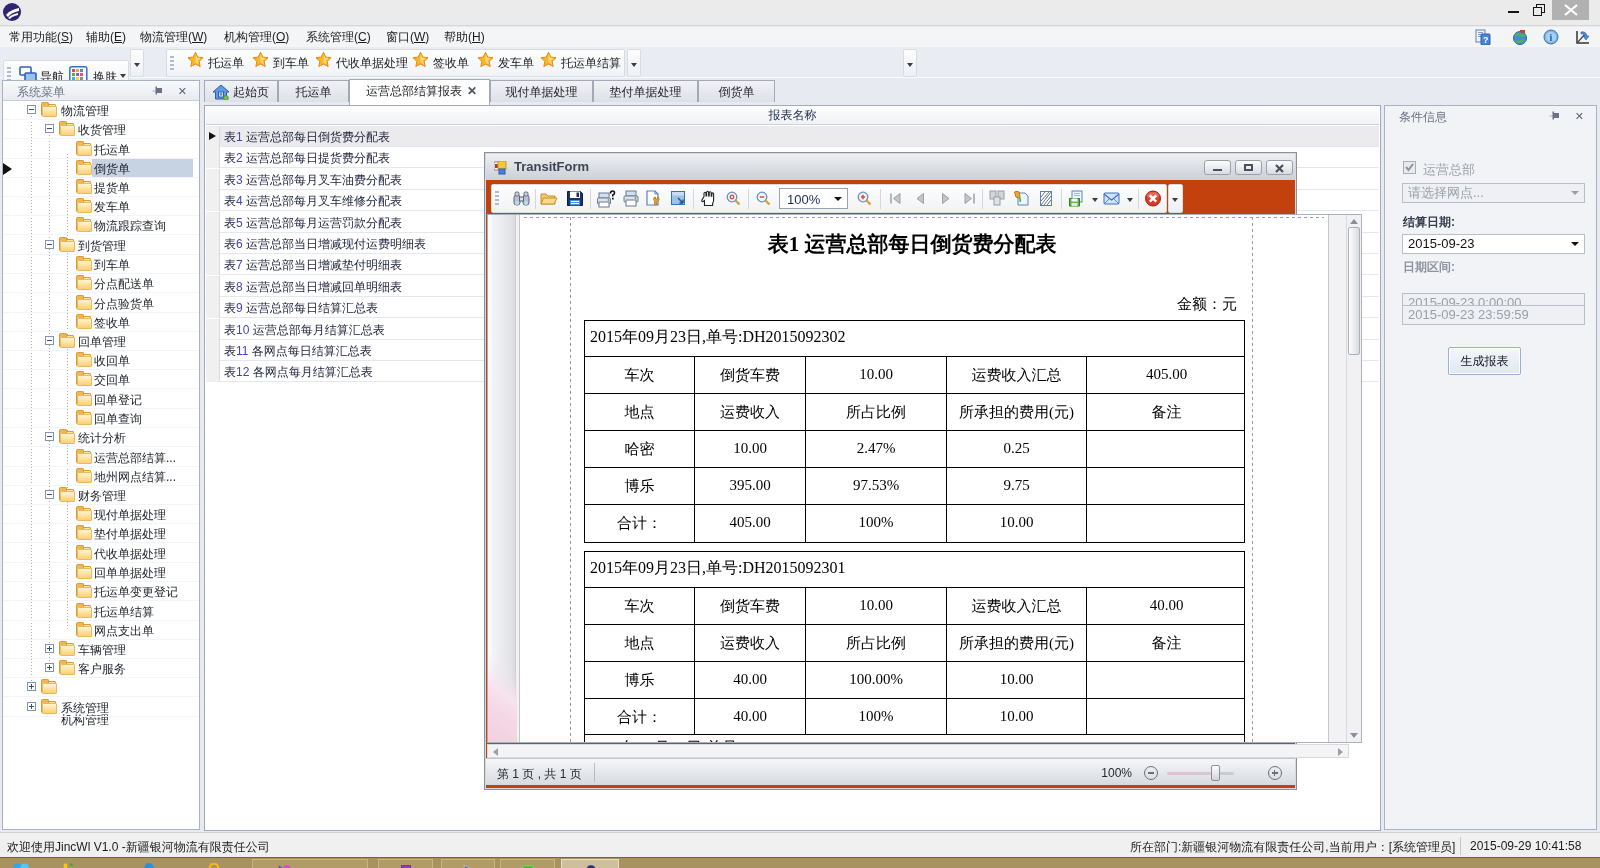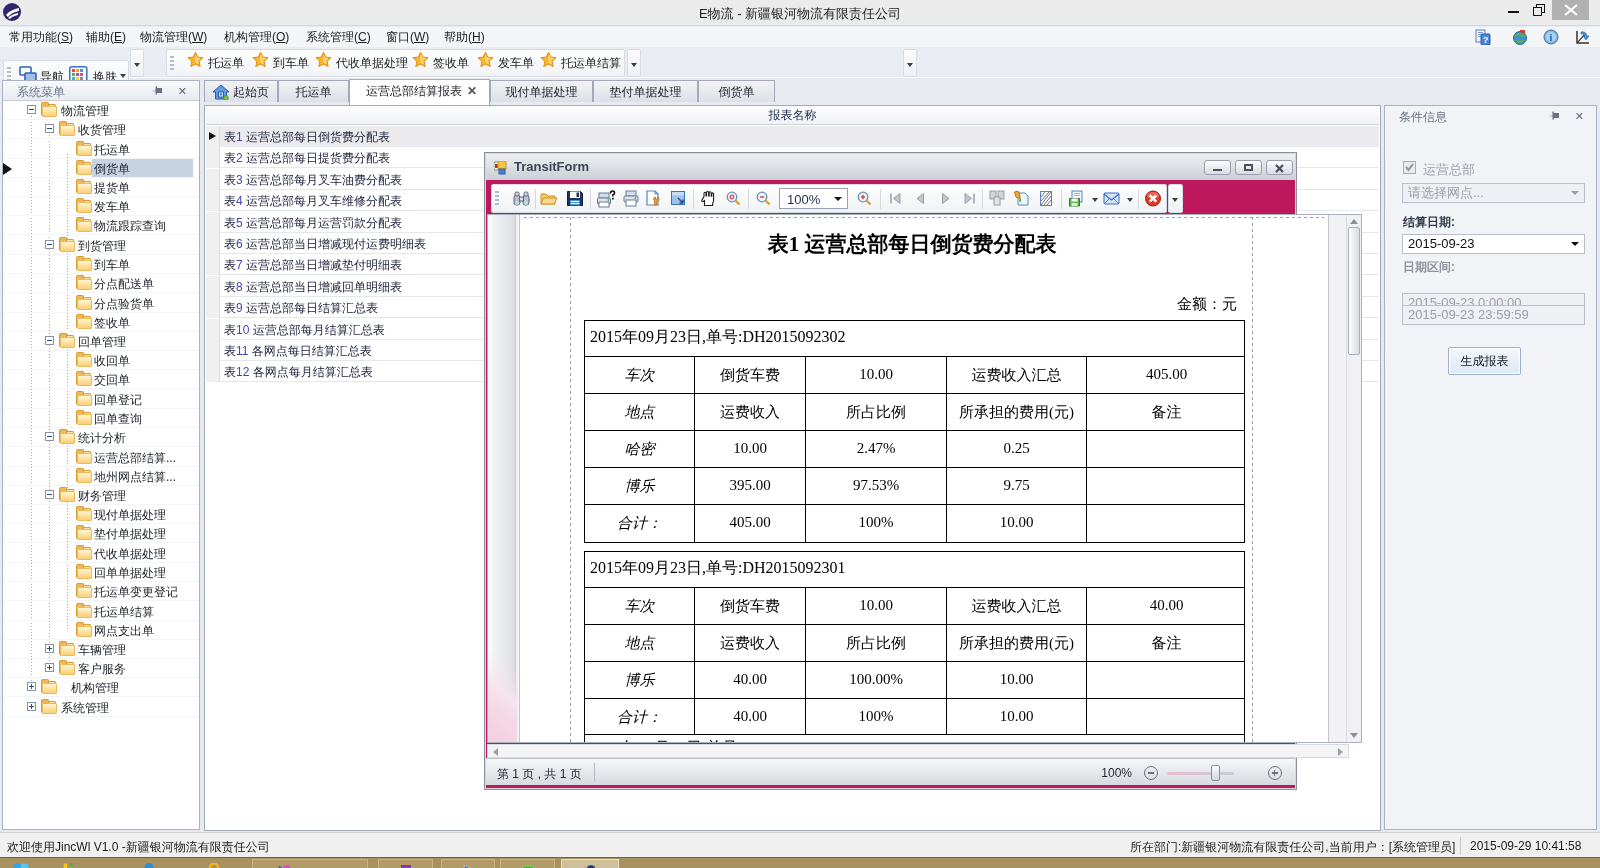--- a/index.html
+++ b/index.html
@@ -47,21 +47,21 @@
 .lrow .txt b { font-weight:normal; color:#4343bd; }
 .rowarrow { position:absolute; left:3px; top:6px; width:0; height:0; border-top:4.5px solid transparent; border-bottom:4.5px solid transparent; border-left:7px solid #111; }
 #rightpanel { position:absolute; left:1384px; top:105px; width:213px; height:725px; background:#f2f3f6; border:1px solid #aab1c0; }
 #rightpanel .hdr { position:absolute; left:0; top:0; right:0; height:21px; }
 .hicon { position:absolute; top:5px; font-size:11px; color:#5a6375; }
 .rp-lbl { position:absolute; left:18px; font-size:12px; font-weight:bold; }
 .rp-box { position:absolute; left:17px; width:183px; height:20px; border:1px solid #b9bfca; background:#eef0f3; font-size:13px; color:#9aa0ab; line-height:18px; padding-left:5px; }
 .combo-arrow { position:absolute; right:5px; top:7px; width:0; height:0; border-left:4px solid transparent; border-right:4px solid transparent; border-top:4.5px solid #111; }
 .combo-arrow.gray { border-top-color:#9aa0ab; }
 #genbtn { position:absolute; left:63px; top:241px; width:73px; height:28px; background:linear-gradient(#f4f7fb,#dfe7f2); border:1px solid #9ab0cc; border-radius:2px; font-size:12px; color:#14181f; text-align:center; line-height:26px; box-shadow:0 0 0 1px #fff inset; }
-#tform { position:absolute; left:484px; top:152px; width:813px; height:638px; background:#be185d; border:1px solid #8b9099; box-shadow:0 0 0 1px #d6d9de inset;padding-left:16px; }
+#tform { position:absolute; left:484px; top:152px; width:813px; height:638px; background:#c2410c; border:1px solid #8b9099; box-shadow:0 0 0 1px #d6d9de inset;padding-left:16px; }
 #tf-title { position:absolute; left:1px; top:1px; right:1px; height:26px; background:linear-gradient(#edeff1,#cbd0d7); }
 #tf-title .t { position:absolute; left:28px; top:5px; font-weight:bold; font-size:13px; color:#3e4554; }
 #tf-fico { position:absolute; left:8px; top:7px; width:14px; height:13px; }
 .tfbtn { position:absolute; top:6px; width:27px; height:15px; border:1px solid #9aa0ab; border-radius:3px; background:linear-gradient(#fcfcfd,#d9dce1); }
 #tf-toolbar { position:absolute; left:6px; top:31px; width:676px; height:29px; background:linear-gradient(#fefefe,#f0f2f5); border:1px solid #d7dbe2; border-radius:2px; }
 #tf-ovf { position:absolute; left:683px; top:31px; width:15px; height:29px; background:linear-gradient(#fdfdfe,#eef0f4); border:1px solid #d7dbe2; border-radius:2px; }
 .tsep { position:absolute; top:4px; width:1px; height:20px; background:#d4d8de; }
 #tf-preview { position:absolute; left:2px; top:61px; width:875px; height:529px; background:#f2f2f4; border:1px solid #aab0bc; overflow:hidden; }
 #tf-strip { position:absolute; left:0; top:0; width:28px; height:100%; background:linear-gradient(90deg,#ffffff,#f2f3f5 20%,#e2e3e8 85%,#d8dade); border-right:1px solid #c9ccd3; }
 #pinkblob { position:absolute; left:0px; top:434px; width:29px; height:95px; background:linear-gradient(32deg, #f2cfe0 0%, #f5d9e7 38%, #f7e3ee 52%, rgba(246,225,238,0.55) 62%, rgba(246,225,238,0.25) 72%, rgba(246,225,238,0) 86%); }
@@ -69,40 +69,39 @@
 #tf-page { position:absolute; left:31px; top:-2px; width:810px; height:700px; background:#ffffff; border:1px solid #c4c6cc; }
 .dashv { position:absolute; top:3px; bottom:0; width:1px; background-image:repeating-linear-gradient(#999ca8 0 3px, transparent 3px 6px); }
 .dashh { position:absolute; height:1px; background-image:repeating-linear-gradient(90deg,#999ca8 0 3px, transparent 3px 6px); }
 #rpt-title { position:absolute; left:50px; width:684px; top:16px; text-align:center; font-size:21px; font-weight:bold; font-family:"Liberation Serif",serif; color:#000; }
 #rpt-unit { position:absolute; right:91px; top:81px; font-size:15px; font-family:"Liberation Serif",serif; color:#000; }
 .rtbl { position:absolute; left:64px; width:661px; border:1px solid #000; font-family:"Liberation Serif",serif; background:#fff; }
 .rhdr { height:36px; border-bottom:1px solid #000; font-size:16px; padding:6px 0 0 5px; }
 .rrow { height:37px; border-bottom:1px solid #000; position:relative; }
 .rrow:last-child { border-bottom:none; }
 .rc { position:absolute; top:0; height:100%; border-right:1px solid #000; font-size:15px; text-align:center; padding-top:9px; }
-.rc.c0 { left:0; width:110px;font-style:italic; }
+.rc.c0 { left:0; width:110px; }
 .rc.c1 { left:110px; width:111px; }
 .rc.c2 { left:221px; width:141px; }
 .rc.c3 { left:362px; width:140px; }
 .rc.c4 { left:502px; width:159px; border-right:none; }
 #tf-hscroll { position:absolute; left:2px; top:591px; width:862px; height:14px; background:#f4f4f6; border:1px solid #d8dadf; }
 #tf-status { position:absolute; left:1px; bottom:4px; right:1px; height:27px; background:linear-gradient(#f5f6f7,#d7dadf); border-top:1px solid #c2c6cc; font-size:12px; color:#25292f; }
 #statusbar { position:absolute; left:0; top:832px; width:1600px; height:26px; background:#f0f0f0; border-top:1px solid #d2d2d2; font-size:12px; color:#1b1b1b; }
 #taskbar { position:absolute; left:0; top:858px; width:1600px; height:10px; background:#a8925f; }
 #taskbar:before { content:""; position:absolute; left:0; top:-1px; width:100%; height:1px; background:#746438; }
 .tbox { position:absolute; top:1px; height:9px; background:#b19b66; border:1px solid #c9b67f; border-bottom:none; }
 .ticon { position:absolute; top:1px; }
 </style></head><body>
 
 <div id="titlebar">
   <div id="appicon"><svg width="18" height="18">
         <path d="M3 12 C6 8 11 6 16 5 L16 8 C11 9 7 11 5 14 Z" fill="#fff"></path>
         <path d="M5 15 C8 12 11 11 15 10 L15 12 C11 13 8 14 7 16 Z" fill="#fff"></path>
       </svg></div>
-  <div class="title">E物流 - 新疆银河物流有限责任公司</div>
   <div class="abs" style="right:73px;top:0;width:30px;height:20px;">
       <div class="abs" style="left:11px;top:11px;width:11px;height:2px;background:#151515;"></div>
     </div>
   <div class="abs" style="right:47px;top:0;width:30px;height:20px;">
     <div class="abs" style="left:13px;top:4px;width:9px;height:9px;border:1px solid #151515;"></div>
     <div class="abs" style="left:10px;top:7px;width:9px;height:9px;border:1px solid #151515;background:#ebebeb;"></div>
   </div>
   <div id="btn-close"><svg width="37" height="20">
         <path d="M13 5 L25 15 M25 5 L13 15" stroke="#ffffff" stroke-width="2.2"></path>
       </svg></div>
@@ -420,21 +419,21 @@
         <div class="folder" style="left:56px;">
           <i></i>
         </div>
         <div class="lbl" style="left:75px;">客户服务</div>
       </div>
       <div class="trow" style="top:576px;">
         <div class="expbox plus" style="left:24px;"></div>
         <div class="folder" style="left:38px;">
           <i></i>
         </div>
-        <div class="lbl" style="left:68px;">机构管理</div>
+        <div class="lbl" style="left:58px;margin-top:32px;">机构管理</div>
       </div>
       <div class="trow" style="top:596px;padding-left:12px;">
         <div class="expbox plus" style="left:24px;"></div>
         <div class="folder" style="left:38px;">
           <i></i>
         </div>
         <div class="lbl" style="left:58px;">系统管理</div>
       </div>
     </div>
 </div>

